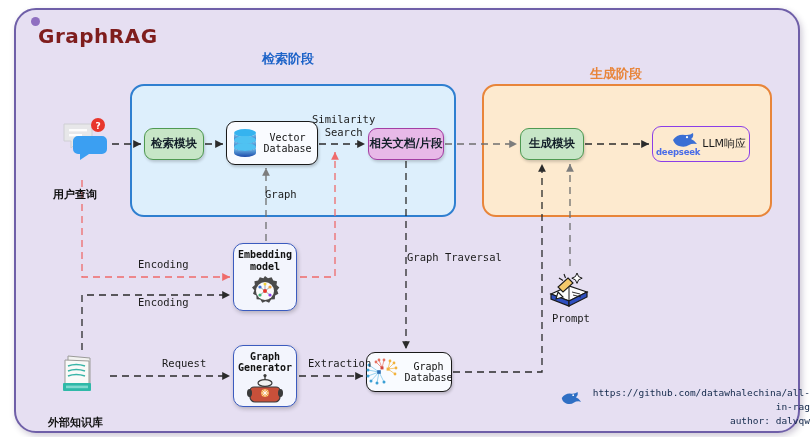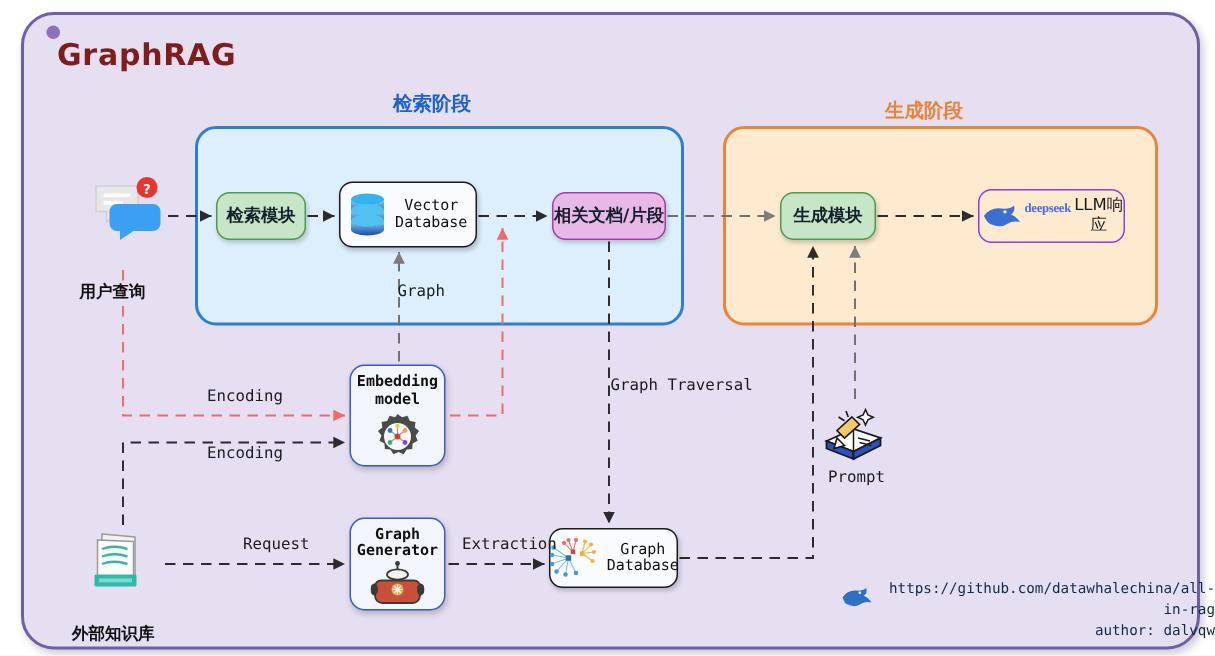--- a/index.html
+++ b/index.html
@@ -11,21 +11,21 @@
   #wires{position:absolute;left:0;top:0;width:810px;height:437px;pointer-events:none;}
 
   .ttl{position:absolute;left:38px;top:24px;font-size:20px;font-weight:bold;color:#7f1d1d;
        letter-spacing:.5px;font-family:"DejaVu Sans",sans-serif;}
   .dot{position:absolute;left:31px;top:17px;width:9px;height:9px;border-radius:50%;background:#8f6fc0;}
 
   .phase{position:absolute;border-radius:14px;}
   .phase.retr{left:130px;top:84px;width:322px;height:129px;background:#ddeffc;border:2px solid #2f7fd0;}
   .phase.gen{left:482px;top:84px;width:286px;height:129px;background:#fdeacf;border:2px solid #e8853a;}
   .phase-label{position:absolute;font-size:13px;font-weight:bold;white-space:nowrap;}
-  .pl-retr{left:262px;top:60px;color:#1d63c8;}
+  .pl-retr{left:262px;top:50px;color:#1d63c8;}
   .pl-gen{left:590px;top:65px;color:#e8853a;text-align:center;}
 
   .node{position:absolute;display:flex;align-items:center;justify-content:center;
         box-sizing:border-box;text-align:center;}
   .node .lbl{font-size:11px;color:#1b1b1b;line-height:1.15;}
 
   .n-green{background:#c7e6c7;border:1.6px solid #4f9a52;border-radius:9px;
            box-shadow:1px 2px 3px rgba(0,0,0,.18);}
   .n-green .lbl{font-weight:bold;font-size:11.5px;color:#14202a;}
   .n-purple{background:#e8b9e8;border:1.8px solid #a43ea4;border-radius:9px;
@@ -70,22 +70,22 @@
   .lbl-index{left:265px;top:188px;}
   .lbl-enc1{left:138px;top:258px;}
   .lbl-enc2{left:138px;top:296px;}
   .lbl-req{left:162px;top:357px;}
   .lbl-extr{left:308px;top:357px;}
   .lbl-graphtrav{left:407px;top:251px;}
 
   #footer{position:absolute;left:560px;top:386px;display:flex;align-items:flex-start;gap:6px;justify-content:center;}
   #footer .ftxt{font-size:9.5px;color:#13294b;line-height:1.45;text-align:right;
                 font-family:"DejaVu Sans Mono","Liberation Mono",monospace;}
-  .ds-wrap{display:flex;flex-direction:row;align-items:flex-start;justify-content:center;
-           margin-right:2px;font-family:Liberation Serif, serif;}
+  .ds-wrap{display:flex;flex-direction:column;align-items:flex-end;justify-content:center;
+           margin-right:2px;}
   .ds-word{font-size:8.5px;color:#4a6ce8;font-weight:bold;letter-spacing:-.2px;margin-top:-2px;}
 </style>
 </head>
 <body>
 
 <div id="canvas">
   <div id="board"></div>
 
   <div class="dot"></div>
   <div class="ttl">GraphRAG</div>
@@ -301,20 +301,24 @@
       <path d="M5,26 L23,33 L23,38 L5,31 z" fill="#2f4fbf" stroke="#1a1a1a" stroke-width="1.2"></path>
       <path d="M41,24 L23,33 L23,38 L41,29 z" fill="#2f4fbf" stroke="#1a1a1a" stroke-width="1.2"></path>
       <line x1="23" y1="18" x2="23" y2="33" stroke="#1a1a1a" stroke-width="1"></line>
       <path d="M26,24 l8,2 M27,27 l8,2" stroke="#1a1a1a" stroke-width=".9" fill="none"></path>
       <path d="M22,10 l5,5 -10,9 -5,-5 z" fill="#f4c96a" stroke="#1a1a1a" stroke-width="1.1"></path>
       <path d="M12,24 l5,5 -7,2 z" fill="#fdfdfd" stroke="#1a1a1a" stroke-width="1.1"></path>
     </svg>
   </div>
   <div class="cap" id="prompt-label">Prompt</div>
 
+  <div class="cap lbl-sim">
+    <span>Similarity</span><br>
+    <span>Search</span>
+  </div>
   <div class="cap lbl-index">Graph</div>
   <div class="cap lbl-enc1">Encoding</div>
   <div class="cap lbl-enc2">Encoding</div>
   <div class="cap lbl-req">Request</div>
   <div class="cap lbl-extr">Extraction</div>
   <div class="cap lbl-graphtrav">Graph Traversal</div>
 
   <div id="footer">
     <svg width="26" height="22" viewBox="0 0 26 22" style="margin-top:2px">
       <path d="M2,10 q4,-6 11,-5 q4,.5 7,-2 q1,4 -2,6 q3,1 6,5 q-5,-1 -8,1 q-4,3 -9,1 q-4,-1 -5,-6 z" fill="#2f6fc4"></path>

